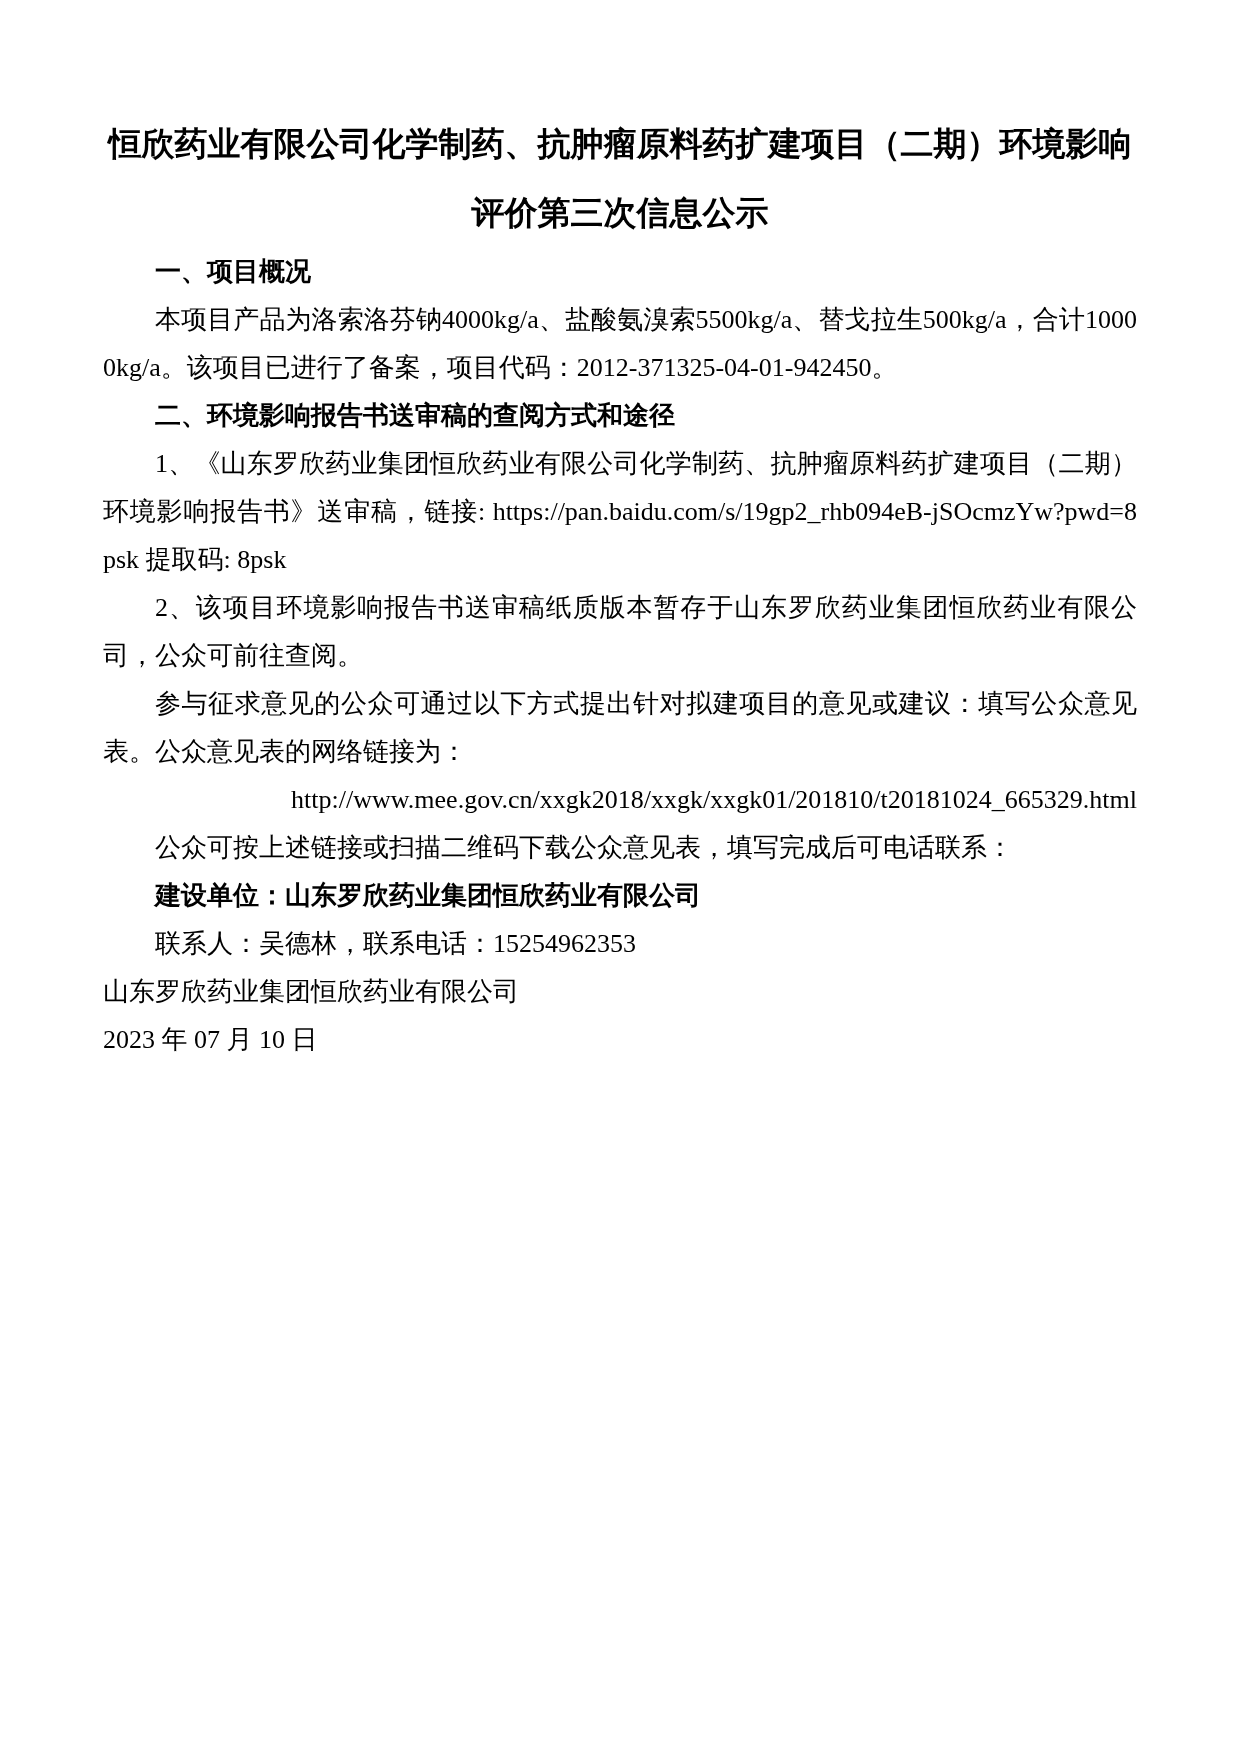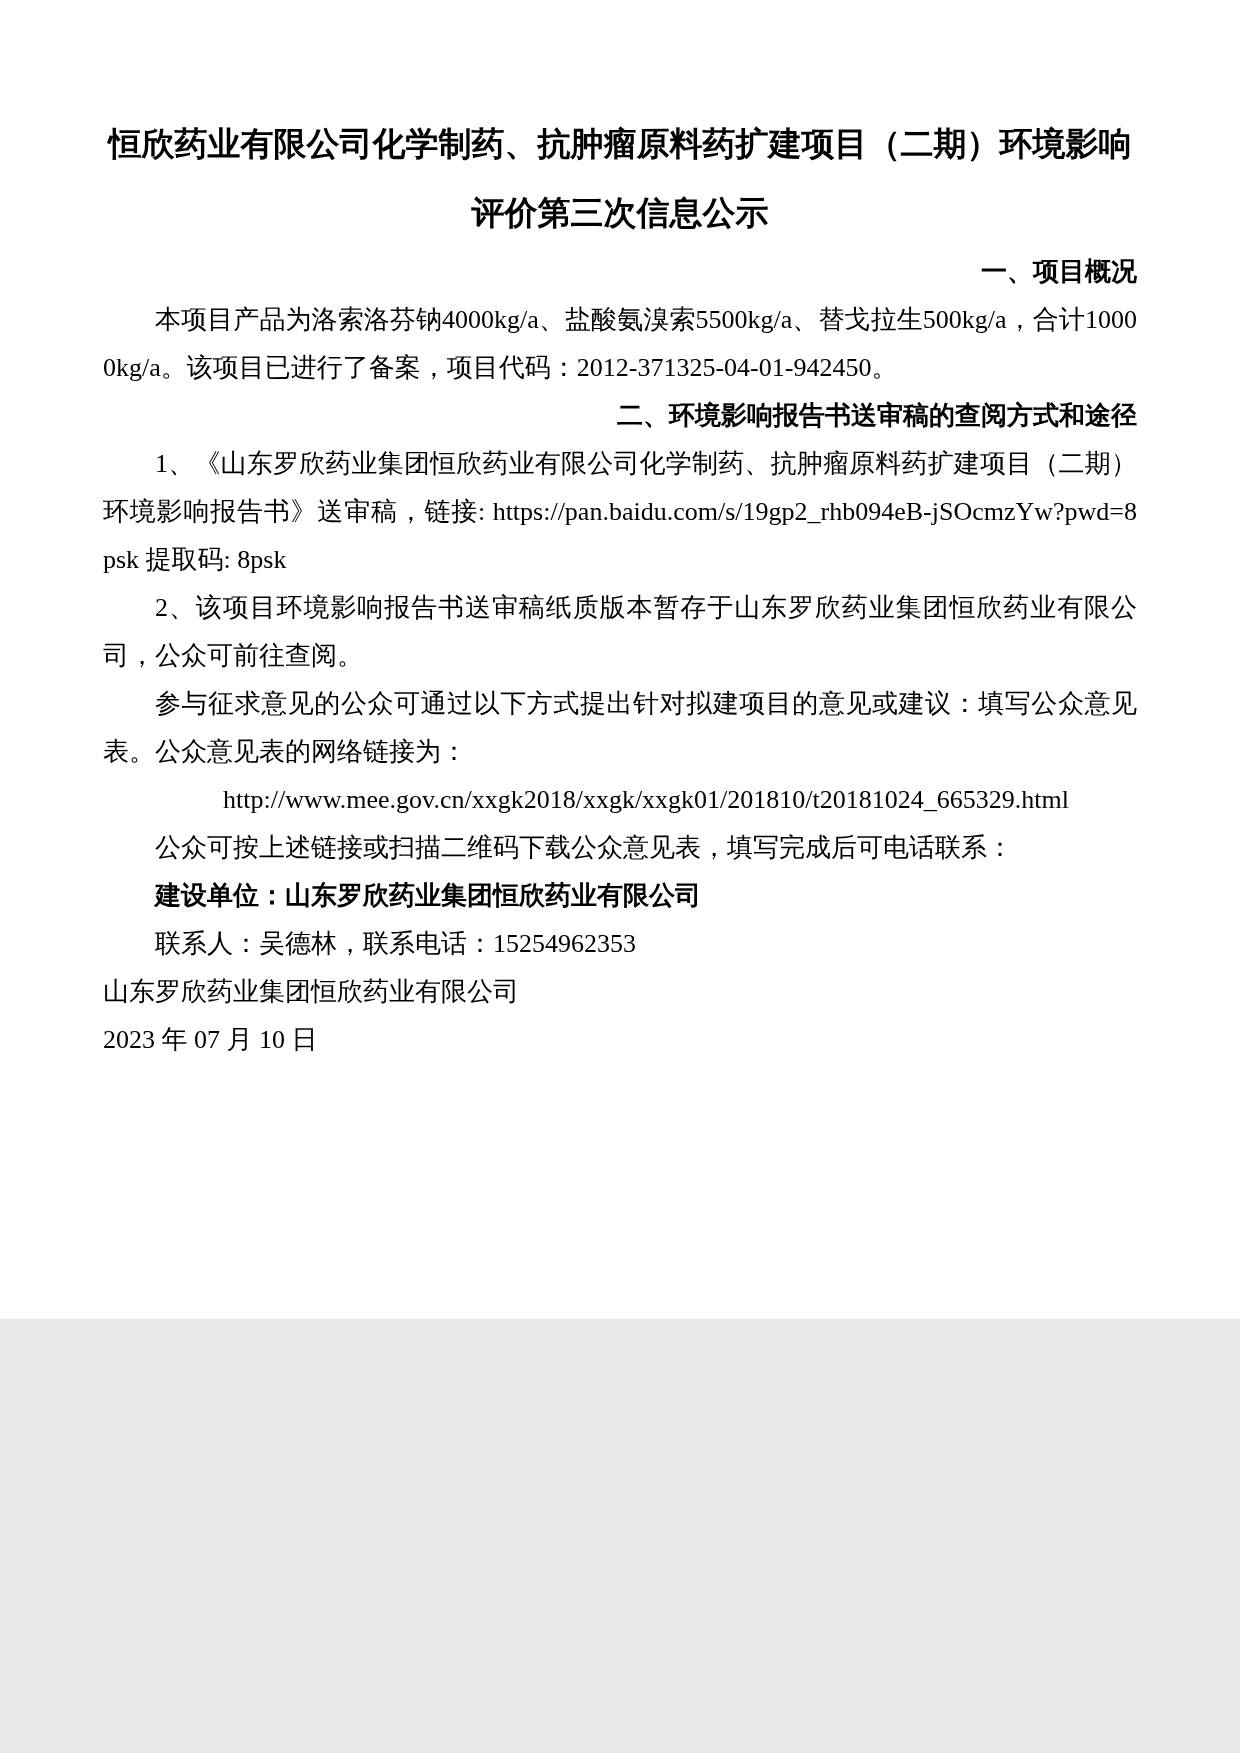--- a/index.html
+++ b/index.html
@@ -1,18 +1,18 @@
 <!DOCTYPE html>
 <html><head>
 <meta charset="utf-8">
 <style>
   html,body{margin:0;padding:0;background:#e8e8e8;}
   .page{
     position:relative;
-    width:1240px;height:1319px;
+    width:1240px;height:1753px;
     margin:0 auto;
     background:#ffffff;
     box-sizing:border-box;
     padding:110px 103px 0 103px;
     font-family:"Liberation Serif","DejaVu Serif",serif;
     color:#000000;
   }
   .doc-title{
     font-size:33px;
     font-weight:700;
@@ -21,23 +21,23 @@
     margin:0;
   }
   .body-text p{
     font-size:26px;
     line-height:48px;
     margin:0;
     text-align:justify;
     text-indent:2em;
     word-break:break-all;
   }
-  .body-text p.heading{font-weight:700;text-align:right;}
+  .body-text p.heading{font-weight:700;text-align:left;}
   .body-text p.bold-line{font-weight:700;}
-  .body-text p.url-line{text-align:center;}
+  .body-text p.url-line{text-align:right;}
   .body-text p.sign-right{text-align:left;text-indent:0;padding-right:14px;}
 </style>
 </head>
 <body>
 
 <div class="page">
 
   <p class="doc-title">恒欣药业有限公司化学制药、抗肿瘤原料药扩建项目（二期）环境影响评价第三次信息公示</p>
 
   <div class="body-text">

